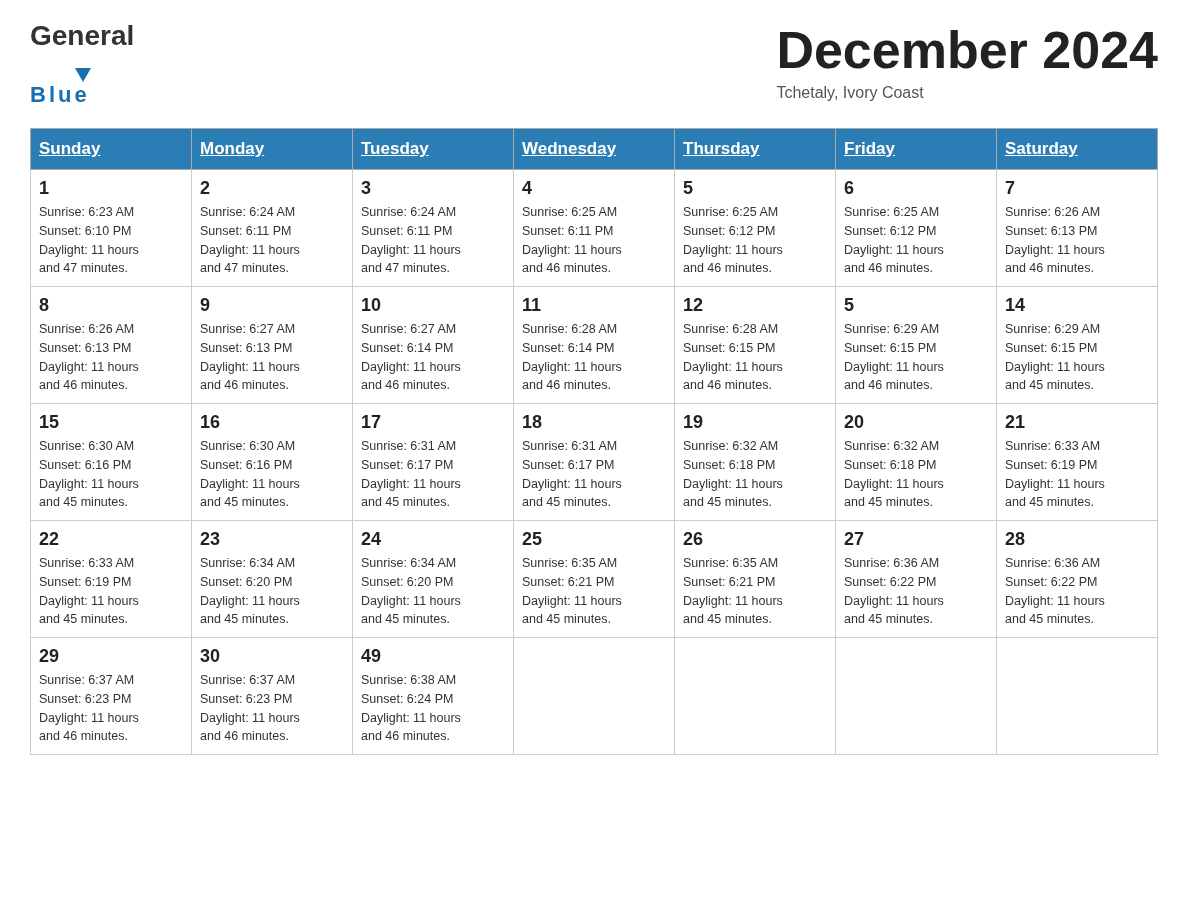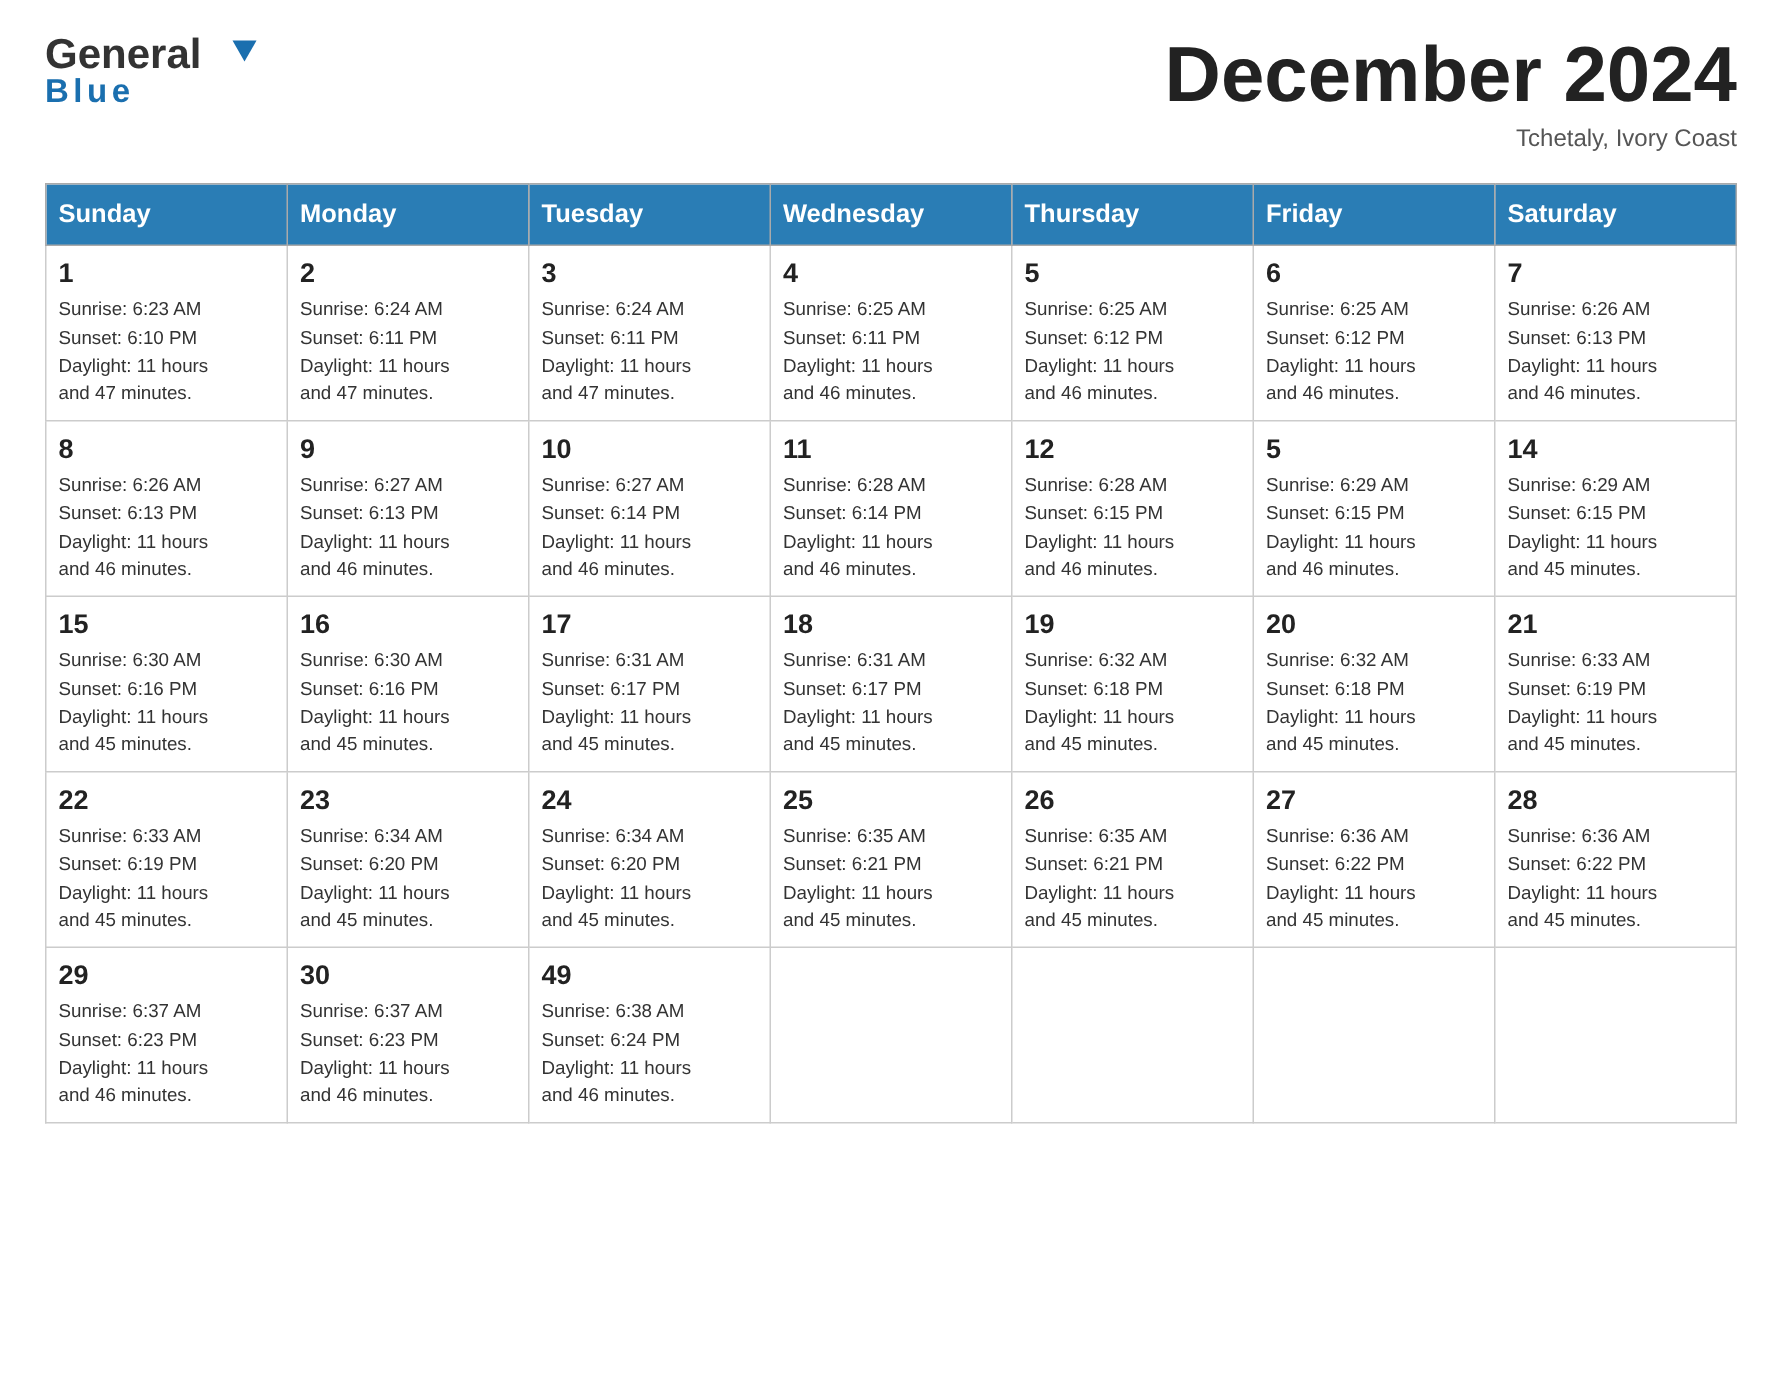--- a/index.html
+++ b/index.html
@@ -15,21 +15,20 @@
       justify-content: space-between;
       align-items: flex-start;
       margin-bottom: 20px;
     }
     .logo {
       display: flex;
       flex-direction: column;
       align-items: flex-start;
     }
     .title-area {
-      text-align: right;
     }
     .month-title {
       font-size: 52px;
       font-weight: bold;
       color: #222;
     }
     .location-title {
       font-size: 16px;
       color: #555;
       margin-top: 4px;
@@ -40,20 +39,21 @@
       border: 1px solid #aaa;
     }
     .calendar th {
       background-color: #2a7db5;
       color: #fff;
       font-size: 17px;
       font-weight: bold;
       padding: 10px 8px;
       text-align: left;
       border: 1px solid #aaa;
+      text-decoration: underline;
     }
     .calendar td {
       vertical-align: top;
       padding: 8px;
       border: 1px solid #ccc;
       width: 14.28%;
       font-size: 13px;
       color: #333;
       min-height: 110px;
     }
@@ -76,20 +76,21 @@
       background: #fff;
     }
     .empty-cell {
       background: #fff;
     }
     
     .logo-wrapper {
       display: flex;
       align-items: center;
       gap: 16px;
+      flex-direction: column;
     }
   </style>
 </head>
 <body>
 
 <div class="header">
   <div class="logo">
     <div class="logo-wrapper">
       <span style="font-size:28px;font-weight:bold;color:#333;">General</span>
       <svg width="22" height="22" viewBox="0 0 22 22" style="margin-left:2px;margin-top:-4px;">

